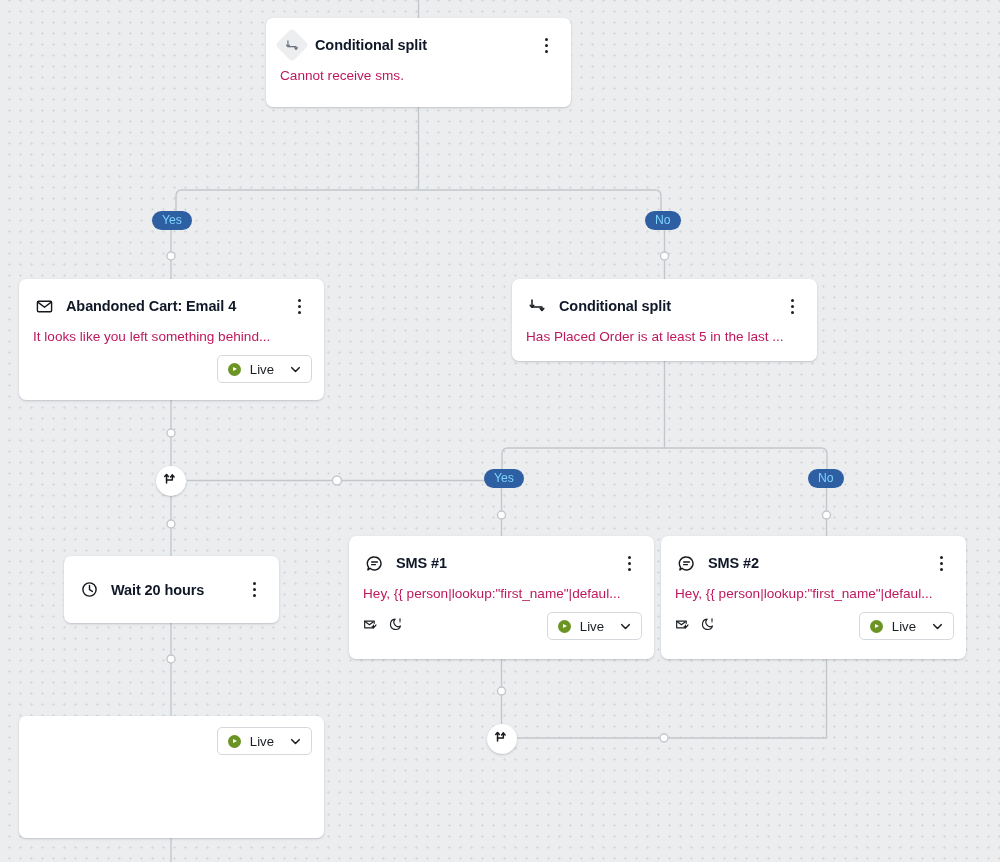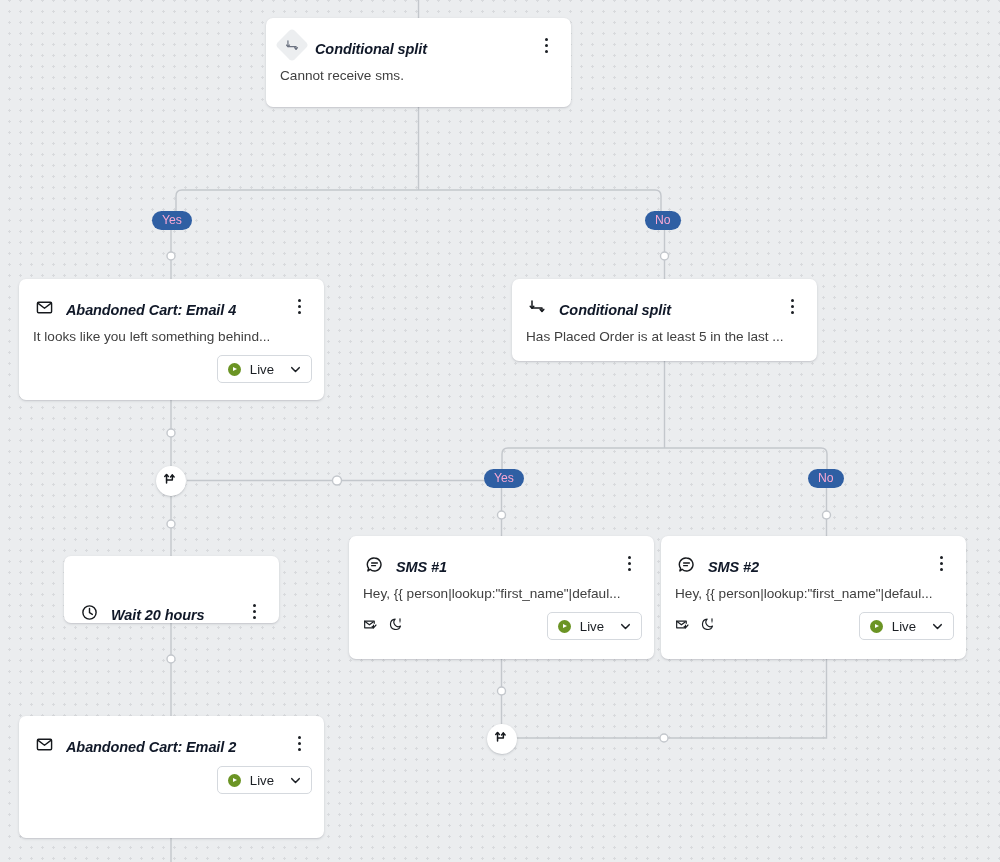--- a/index.html
+++ b/index.html
@@ -30,23 +30,22 @@
   
   .node {
     position: absolute;
     background: #ffffff;
     border-radius: 7px;
     box-shadow: 0 1px 3px rgba(16,24,40,0.13), 0 1px 1px rgba(16,24,40,0.06);
   }
 
   .node-head {
     display: flex;
-    align-items: flex-end;
+    align-items: center;
     padding: 15px 14px 0 14px;
-    font-style: italic;
   }
   .node-head.compact { padding: 0 14px; height: 100%; }
 
   .node-icon {
     width: 22px; height: 22px;
     flex: 0 0 22px;
     display: flex; align-items: center; justify-content: center;
     margin-right: 11px;
     color: #16191d;
   }
@@ -77,21 +76,21 @@
     align-items: center; justify-content: center;
     gap: 3px;
     margin-left: 6px;
     cursor: pointer;
   }
   .kebab i { width: 3px; height: 3px; border-radius: 50%; background: #1b1f24; display:block; }
 
   .node-body {
     padding: 11px 14px 0 14px;
     font-size: 13.6px;
-    color: #404040;
+    color: #be185d;
     white-space: nowrap;
     overflow: hidden;
     text-overflow: ellipsis;
   }
 
   .node-foot {
     display: flex;
     align-items: center;
     padding: 11px 12px 12px 14px;
   }
@@ -126,21 +125,21 @@
   }
   .status-label { font-size: 13.2px; color: #1b1f24; }
   .status-chev { display: flex; align-items: center; color: #1b1f24; margin-left: 6px; }
 
   
   .branch-label {
     position: absolute;
     height: 19px;
     padding: 0 10px;
     background: #2f5fa3;
-    color: #f9a8d4;
+    color: #7dd3fc;
     font-size: 12.2px;
     line-height: 19px;
     border-radius: 10px;
     text-align: center;
     white-space: nowrap;
     cursor: pointer;
   }
 
   
   .merge-node {
@@ -411,34 +410,20 @@
       <svg width="16" height="16" viewBox="0 0 18 18" fill="none" stroke="currentColor" stroke-width="1.7" stroke-linecap="round" stroke-linejoin="round">
         <path d="M4 13.5 L4 10 L10.5 10 L10.5 4.5"></path>
         <path d="M2 6.2 L4 4 L6 6.2"></path>
         <path d="M8.5 6.7 L10.5 4.5 L12.5 6.7"></path>
         <path d="M4 10 L4 4.2"></path>
       </svg>
     </span>
   </div>
 
   <div class="node" style="left:19px; top:716px; width:305px; height:122px;">
-    <div class="node-head">
-      <span class="node-icon">
-        <svg width="17" height="17" viewBox="0 0 18 18" fill="none" stroke="currentColor" stroke-width="1.5" stroke-linecap="round" stroke-linejoin="round">
-          <rect x="1.5" y="3.5" width="15" height="11" rx="1.2"></rect>
-          <path d="M1.9 4.4 L9 9.8 L16.1 4.4"></path>
-        </svg>
-      </span>
-      <span class="node-title">Abandoned Cart: Email 2</span>
-      <span class="kebab">
-          <i></i>
-          <i></i>
-          <i></i>
-        </span>
-    </div>
     <div class="node-foot">
       <span class="foot-spacer"></span>
       <span class="status">
         <span class="status-dot"></span>
         <span class="status-label">Live</span>
         <span class="status-chev">
           <svg width="13" height="13" viewBox="0 0 14 14" fill="none" stroke="currentColor" stroke-width="1.6" stroke-linecap="round" stroke-linejoin="round">
               <path d="M3 5 L7 9.2 L11 5"></path>
             </svg>
         </span>

